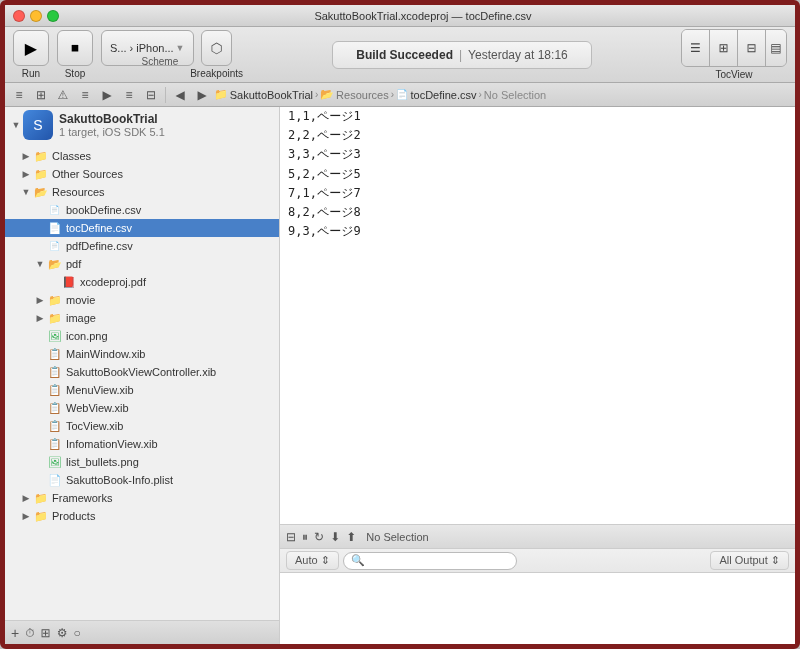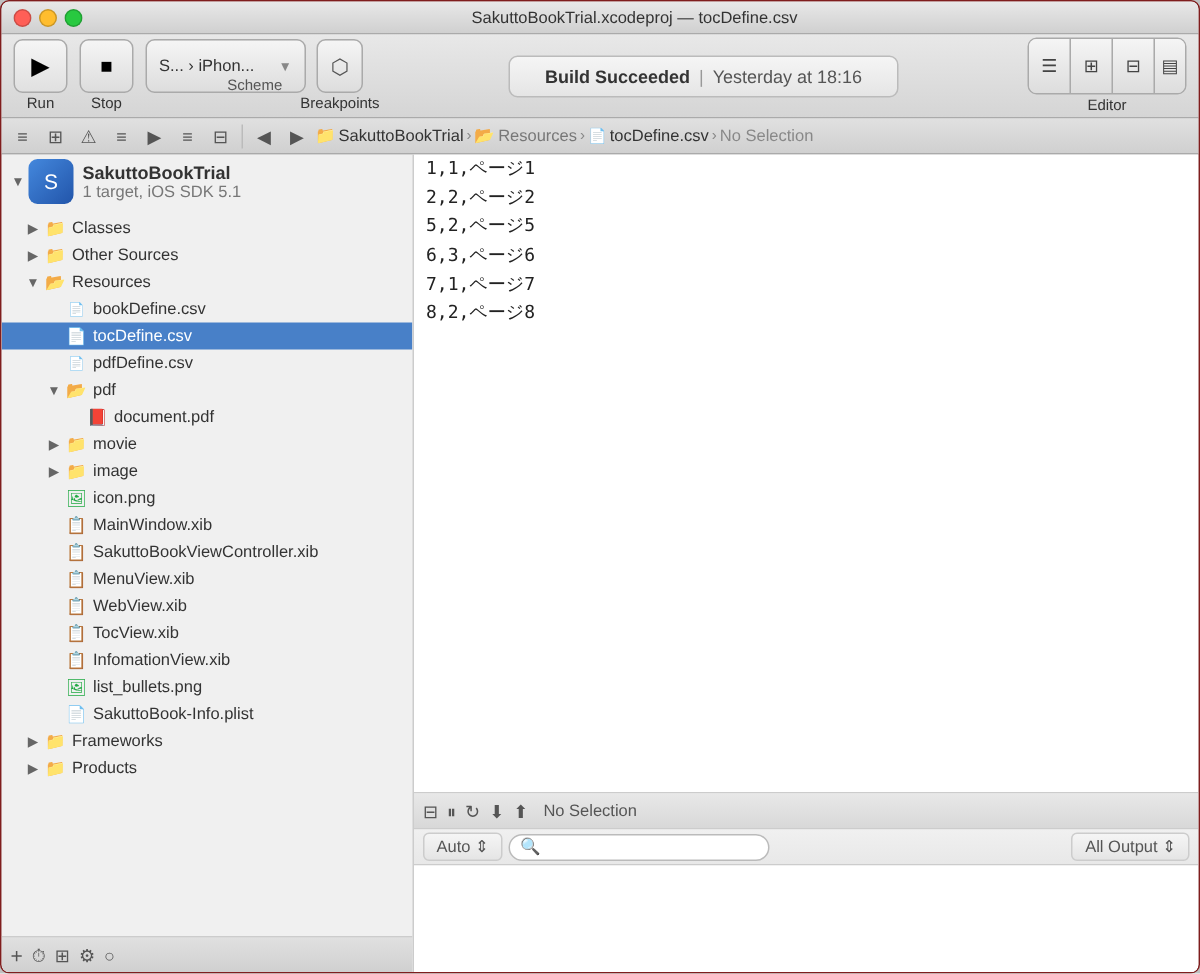--- a/index.html
+++ b/index.html
@@ -10,21 +10,21 @@
       font-size: 12px;
       background: #c0c0c0;
       overflow: hidden;
     }
 
     
     .window {
       width: 800px;
       height: 649px;
       background: #ececec;
-      border: 1px solid #7f1d1d;
+      border: 5px solid #7f1d1d;
       border-radius: 6px;
       display: flex;
       flex-direction: column;
       overflow: hidden;
     }
 
     
     .titlebar {
       height: 22px;
       background: linear-gradient(to bottom, #e8e8e8, #d0d0d0);
@@ -103,21 +103,21 @@
       gap: 2px;
     }
     .scheme-control {
       display: flex;
       align-items: center;
       background: linear-gradient(to bottom, #f5f5f5, #ddd);
       border: 1px solid #aaa;
       border-radius: 6px;
       height: 36px;
       padding: 0 8px;
-      gap: 16px;
+      gap: 2px;
       cursor: pointer;
       font-size: 11px;
       color: #333;
       justify-content: center;
     }
 
     .breakpoints-btn {
       display: flex;
       flex-direction: column;
       align-items: center;
@@ -484,21 +484,21 @@
       </div>
     </div>
 
     <div class="editor-section">
       <div class="editor-btns">
         <div class="editor-btn">☰</div>
         <div class="editor-btn">⊞</div>
         <div class="editor-btn">⊟</div>
         <div class="editor-btn" style="width:20px;">▤</div>
       </div>
-      <span class="toolbar-btn-label">Editor</span>
+      <span class="toolbar-btn-label">TocView</span>
     </div>
   </div>
 
   <div class="secondary-toolbar">
     <div class="sec-icon">≡</div>
     <div class="sec-icon">⊞</div>
     <div class="sec-icon">⚠</div>
     <div class="sec-icon">≡</div>
     <div class="sec-icon">▶</div>
     <div class="sec-icon">≡</div>
@@ -579,21 +579,21 @@
 
         <div class="tree-item indent-2">
           <div class="triangle open"></div>
           <div class="item-icon folder-icon">📂</div>
           <span class="item-label">pdf</span>
         </div>
 
         <div class="tree-item indent-3">
           <div class="triangle leaf"></div>
           <div class="item-icon pdf-icon">📕</div>
-          <span class="item-label">document.pdf</span>
+          <span class="item-label">xcodeproj.pdf</span>
         </div>
 
         <div class="tree-item indent-2">
           <div class="triangle closed"></div>
           <div class="item-icon folder-icon">📁</div>
           <span class="item-label">movie</span>
         </div>
 
         <div class="tree-item indent-2">
           <div class="triangle closed"></div>
@@ -674,24 +674,25 @@
         <span class="sidebar-bottom-btn" style="font-size:12px;">⊞</span>
         <span class="sidebar-bottom-btn" style="font-size:12px;">⚙</span>
         <span class="sidebar-bottom-btn" style="font-size:12px;">○</span>
       </div>
     </div>
 
     <div class="editor-area">
       <div class="code-content" id="code-content">
       <div class="code-line">1,1,ページ1</div>
           <div class="code-line">2,2,ページ2</div>
+          <div class="code-line">3,3,ページ3</div>
           <div class="code-line">5,2,ページ5</div>
-          <div class="code-line">6,3,ページ6</div>
           <div class="code-line">7,1,ページ7</div>
           <div class="code-line">8,2,ページ8</div>
+          <div class="code-line">9,3,ページ9</div>
         </div>
 
       <div class="debug-area">
         <div class="debug-toolbar">
           <span class="debug-btn">⊟</span>
           <span class="debug-btn">⏸</span>
           <span class="debug-btn">↻</span>
           <span class="debug-btn">⬇</span>
           <span class="debug-btn">⬆</span>
           <span class="debug-nosel">No Selection</span>

